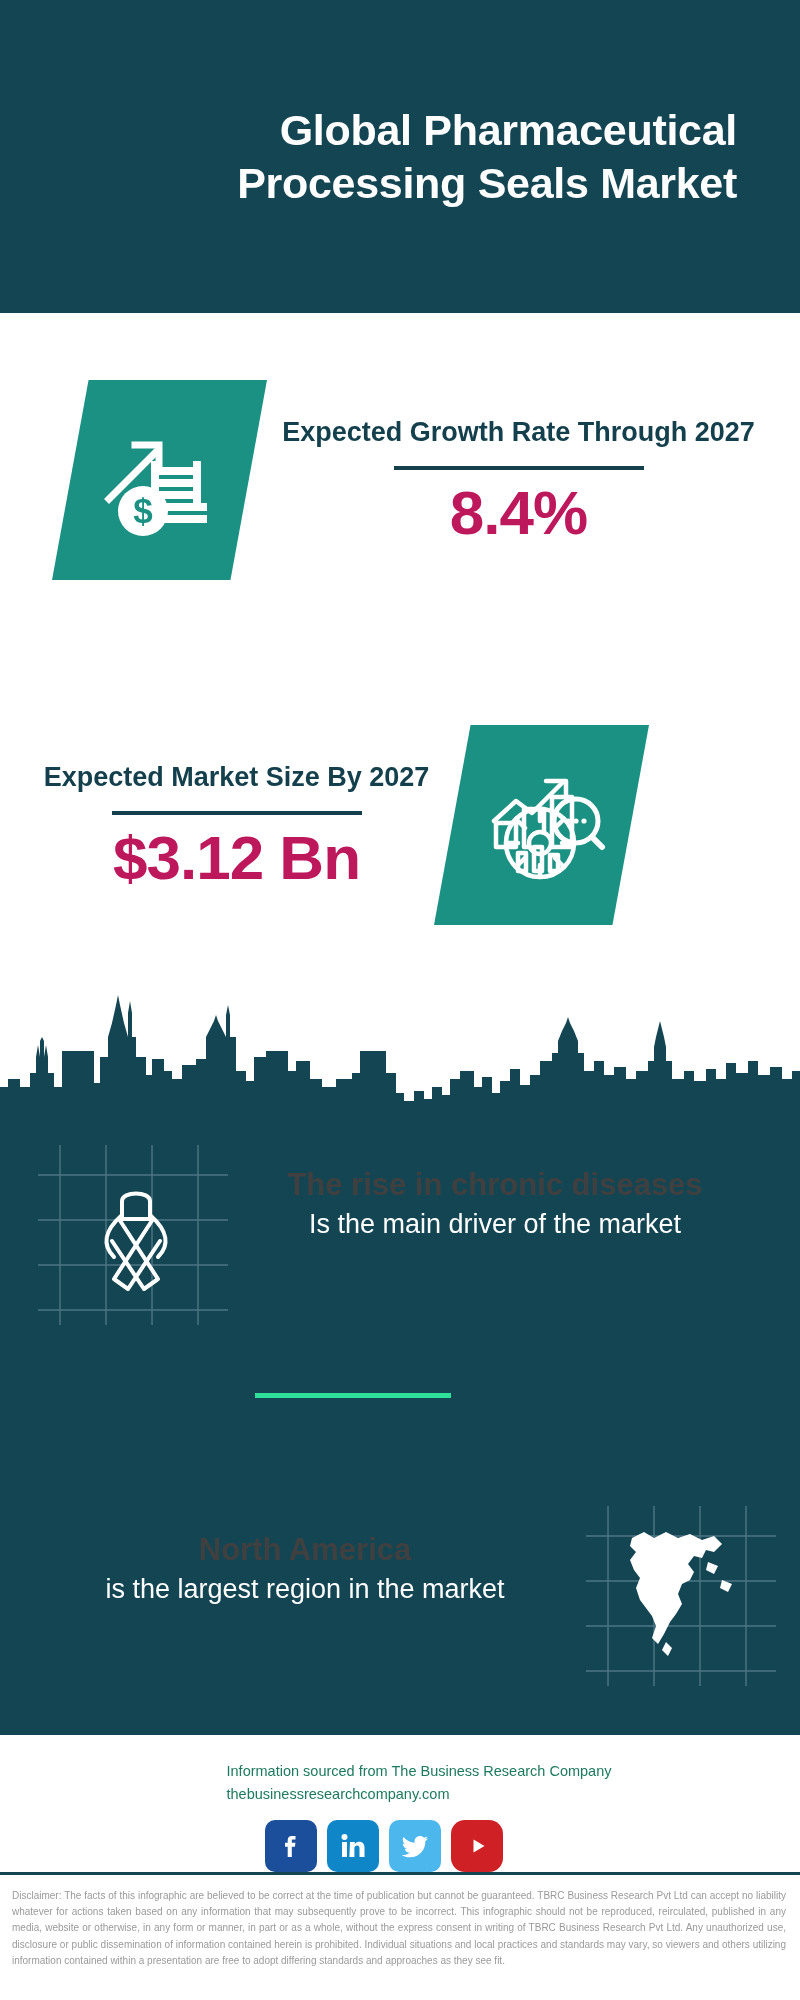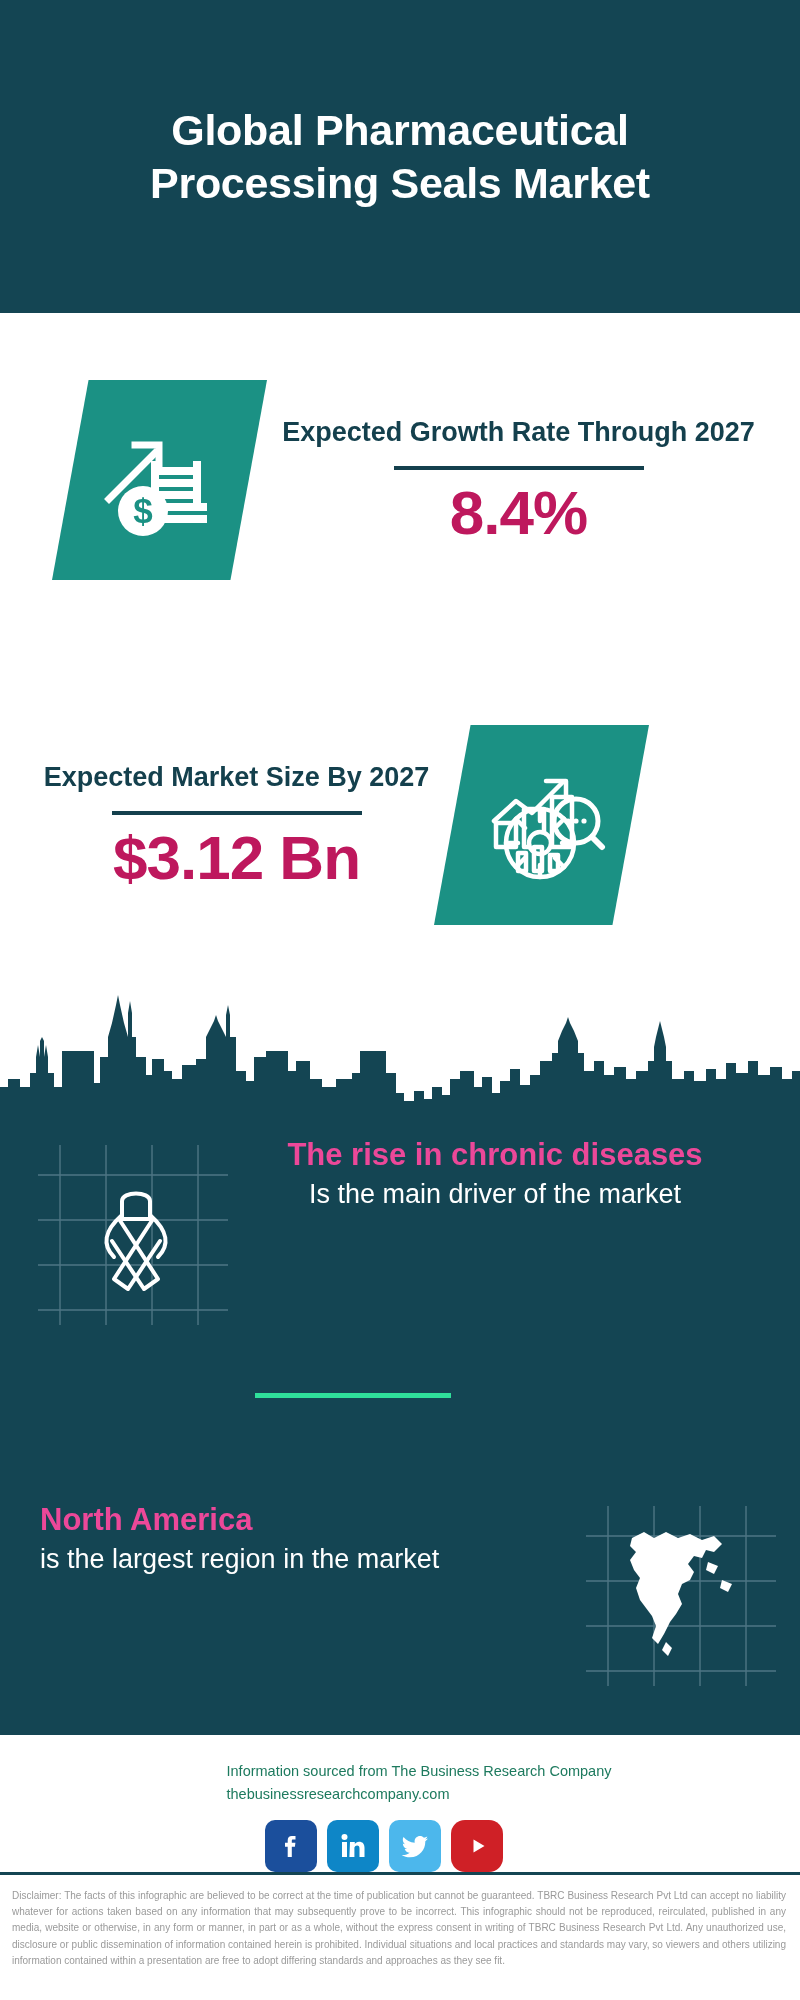--- a/index.html
+++ b/index.html
@@ -16,21 +16,21 @@
   .header {
     position:absolute; left:0; top:0; width:800px; height:313px;
     background:#144553;
     display:flex; align-items:center; justify-content:center;
   }
   .header-title {
     color:#ffffff;
     font-size:43px;
     font-weight:bold;
     line-height:1.22;
-    text-align:center;
+    text-align:right;
     letter-spacing:-0.3px;
     padding:0 63px;
   }
 
   
   .stat1 {
     position:absolute; left:0; top:340px; width:800px; height:280px;
     display:flex; align-items:center;
   }
   .para-icon {
@@ -82,37 +82,37 @@
   .grid-dec line { stroke:#4e7684; stroke-width:1.4; }
 
   
   .driver {
     position:absolute; left:0; top:1135px; width:800px; height:230px;
     display:flex; align-items:flex-start;
   }
   .driver .ribbon-wrap { width:230px; flex:none; position:relative; height:200px; }
   .driver .text-wrap { flex:1; padding-right:40px; text-align:center; }
   .hl-green {
-    color:#ec4899; font-size:31px; font-weight:bold; line-height:1.3;
+    color:#404040; font-size:31px; font-weight:bold; line-height:1.3;margin-top:30px;
   }
   .sub-white {
     color:#ffffff; font-size:27px; line-height:1.3; margin-top:2px;
   }
 
   .rule-green {
     position:absolute; left:255px; top:1393px;
     width:196px; height:5px; background:#2fe09b;
   }
 
   
   .region {
     position:absolute; left:0; top:1500px; width:800px; height:230px;
     display:flex; align-items:flex-start;
   }
-  .region .text-wrap { flex:1; padding-left:40px; text-align:left; }
+  .region .text-wrap { flex:1; padding-left:40px; text-align:center; }
   .region .map-wrap { width:230px; flex:none; position:relative; height:200px; }
 
   
   .footer {
     position:absolute; left:0; top:1760px; width:800px; height:115px;
     background:#ffffff;
     display:flex; align-items:center;
     border-bottom:3px solid #144553;
     flex-direction:column;
   }

